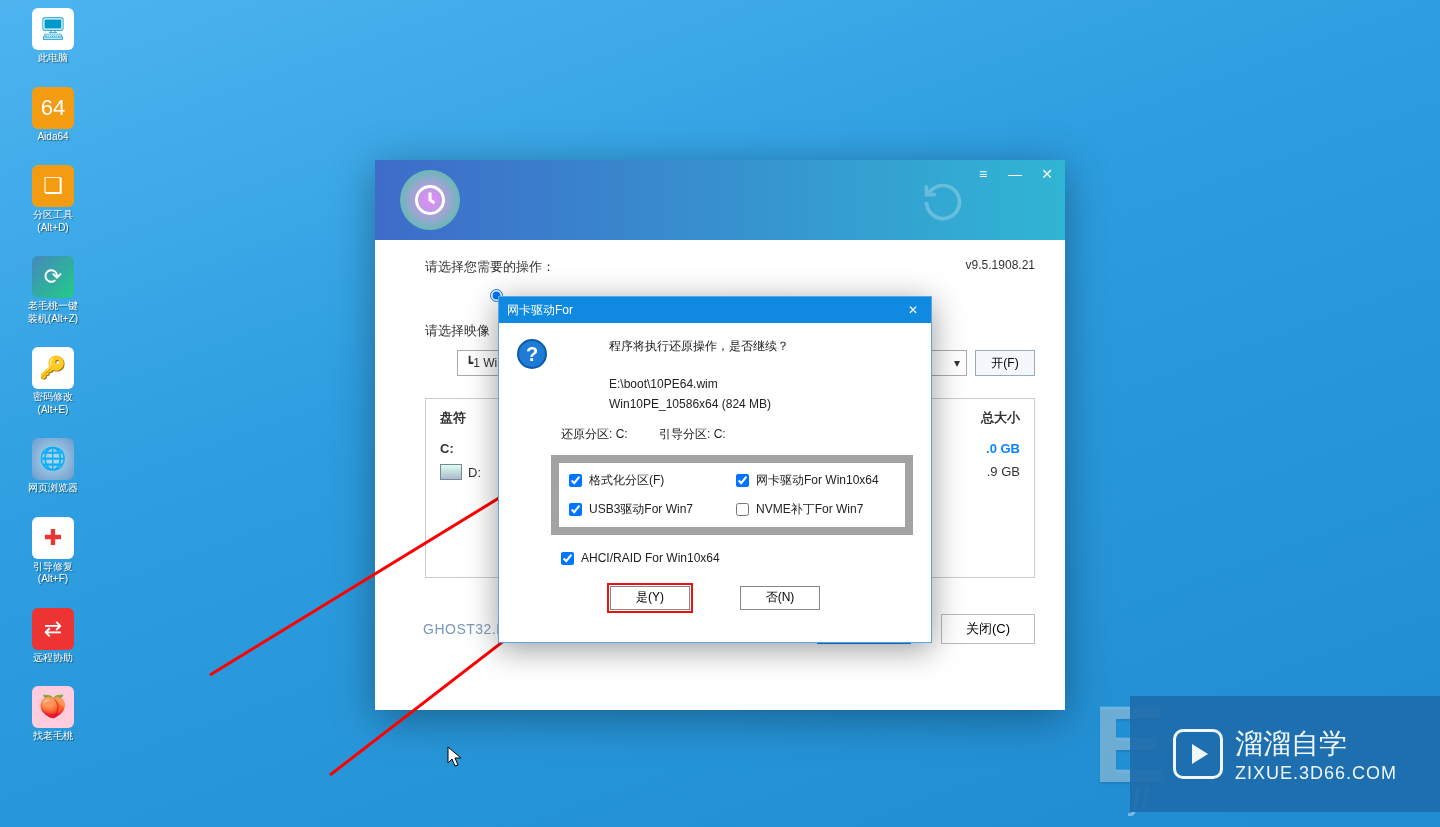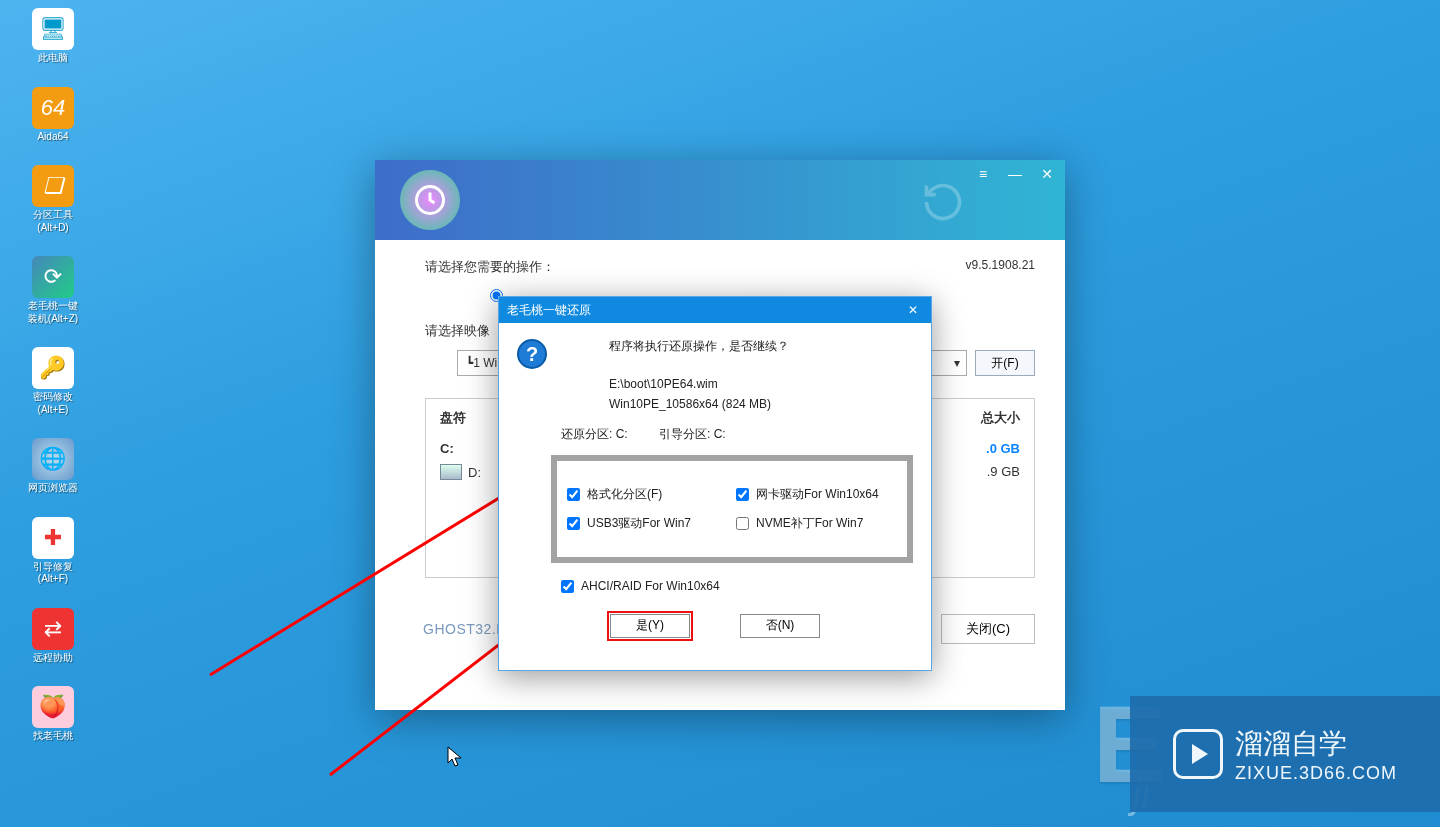--- a/index.html
+++ b/index.html
@@ -2,21 +2,21 @@
 <html><head>
 <meta charset="utf-8">
 <style>
   * { box-sizing: border-box; user-select: none; }
   html, body { margin: 0; padding: 0; width: 1440px; height: 827px; overflow: hidden; font-family: "Microsoft YaHei", "Segoe UI", sans-serif; font-size: 12px; }
   .desktop { width: 1440px; height: 827px; background: linear-gradient(160deg, #4db4f0 0%, #2d9ee0 40%, #1f8bd0 100%); position: relative; }
   .icons { position: absolute; left: 18px; top: 8px; width: 70px; }
   .d-icon { width: 70px; text-align: center; margin-bottom: 22px; cursor: pointer; }
   .d-icon .glyph { width: 42px; height: 42px; margin: 0 auto 2px; display: flex; align-items: center; justify-content: center; border-radius: 6px; font-size: 22px; color: #fff; }
   .d-icon .glyph.red { background: #e33; }
-  .d-icon .glyph.orange { background: #f39c12; font-style: italic; }
+  .d-icon .glyph.orange { background: #f39c12; }
   .d-icon .glyph.green { background: linear-gradient(135deg,#48b,#2c8); }
   .d-icon .glyph.white { background: #fff; color:#09c; }
   .d-icon .glyph.globe { background: radial-gradient(#bde,#69c); }
   .d-icon .glyph.peach { background:#fcd; }
   .d-icon .lbl { color: #fff; font-size: 10px; text-shadow: 1px 1px 1px rgba(0,0,0,.5); line-height: 1.25; }
 
   .wm-watermark { position:absolute; right:0; bottom:15px; width:310px; height:116px; background:#1e6dad; opacity:.93; display:flex; align-items:center; justify-content:center; gap:12px; color:#fff; }
   .wm-watermark .play{ width:50px; height:50px; border:3px solid #fff; border-radius:10px; display:flex; align-items:center; justify-content:center; }
   .wm-watermark .play::before{content:""; width:0;height:0;border-left:16px solid #fff;border-top:10px solid transparent;border-bottom:10px solid transparent; margin-left:4px; }
   .wm-watermark .txt{ font-size:28px;font-family:Liberation Serif, serif; }
@@ -63,21 +63,21 @@
   
   .dlg { position:absolute; left:498px; top:296px; width:434px; background:#fff; border:1px solid #7fa; border:1px solid #5aa5e6; box-shadow:0 6px 30px rgba(0,0,0,.4); z-index:10; }
   .dlg-title{ height:26px; background:#0f8ae0; color:#fff; font-size:12px; padding:0 8px; display:flex; align-items:center; }
   .dlg-title .x{ margin-left:auto; width:20px; text-align:center; cursor:pointer; }
   .dlg-body{ padding:14px 18px; font-size:12px; color:#222; }
   .dlg-body .qrow{ display:flex; gap:14px; margin-bottom:12px;}
   .dlg-body .qicon{ width:30px; height:30px; border-radius:50%; background:#1e7bd6; display:flex; align-items:center; justify-content:center; color:#fff; font-size:20px; font-weight:bold; border:2px solid #0a5cab; margin-top:2px;}
   .dlg-body .qtext{ flex:1; line-height:1.6;margin-left:48px;}
   .dlg .partinfo{ padding-left:44px; margin-bottom:12px;}
   .dlg .partinfo span{ margin-right:28px;}
-  .dlg .ck-box{ border:6px solid #a3a3a3; padding:24px 6px; margin-left:34px; display:grid; grid-template-columns:1fr 1fr; row-gap:10px; font-size:12px;}
+  .dlg .ck-box{ border:8px solid #a3a3a3; padding:8px 6px; margin-left:34px; display:grid; grid-template-columns:1fr 1fr; row-gap:10px; font-size:12px;}
   .dlg .ck-below{ padding:14px 6px 2px; margin-left:34px; font-size:12px;}
   .dlg label.cb { display:flex; align-items:center; gap:4px; }
   .dlg .btn-row{ display:flex; justify-content:center; gap:50px; padding:16px 0 18px; }
   .dlg .btn-row button{ width:80px; height:24px; font-size:12px; background:#fff; border:1px solid #888; cursor:pointer;}
   .dlg .btn-row button.yes{ outline:2px solid #e11; outline-offset:1px;}
 
   
   .arrows{ position:absolute; left:0; top:0; width:1440px; height:827px; pointer-events:none; }
 
   .cursor { position:absolute; left:447px; top:746px; width:16px; height:22px; }
@@ -182,21 +182,21 @@
     </div>
     <div class="win-footer">
       <span class="ghost-label">GHOST32.EXE 11.5.1</span>
       <button class="big-btn primary">执行(E)</button>
       <button class="big-btn">关闭(C)</button>
     </div>
   </div>
 
   <div class="dlg">
     <div class="dlg-title">
-      <span>老毛桃一键还原</span>
+      <span>网卡驱动For</span>
       <span class="x">✕</span>
     </div>
     <div class="dlg-body">
       <div class="qrow">
         <div class="qicon">?</div>
         <div class="qtext">
           <div>程序将执行还原操作，是否继续？</div><br>
           <div>E:\boot\10PE64.wim</div>
           <div>Win10PE_10586x64 (824 MB)</div>
         </div>

